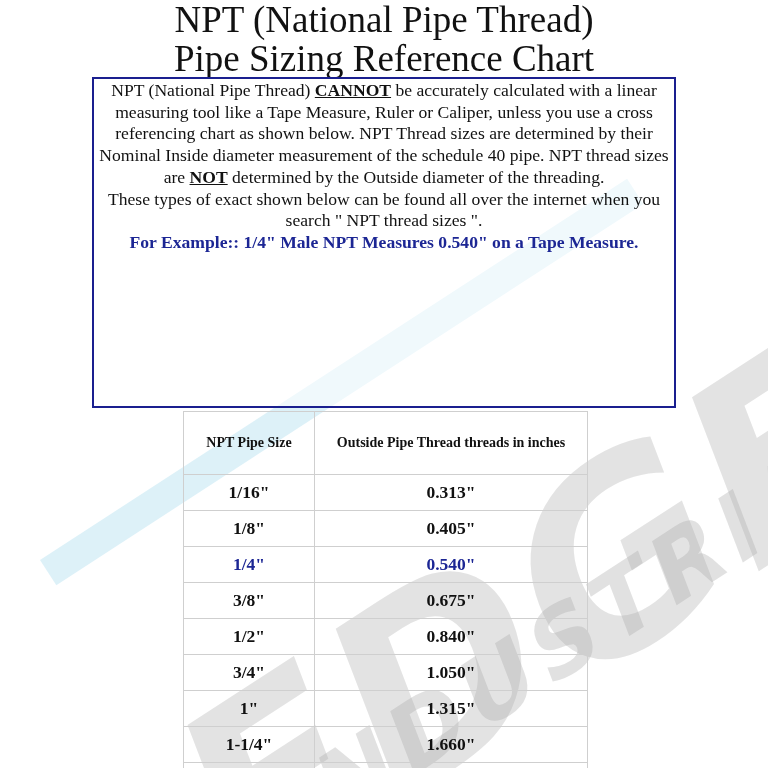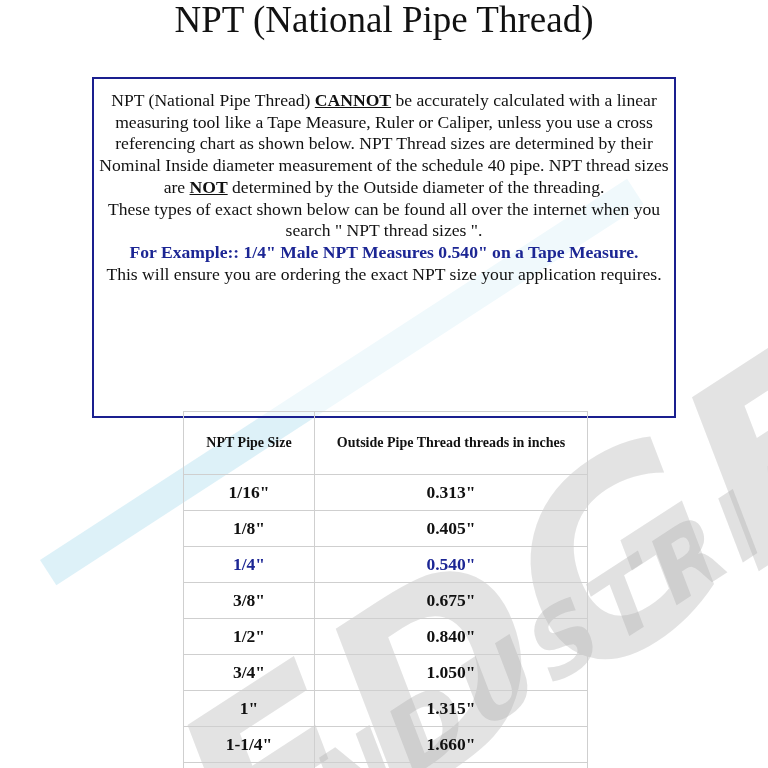--- a/index.html
+++ b/index.html
@@ -80,21 +80,21 @@
       position: absolute;
       left: 92px;
       top: 77px;
       width: 580px;
       height: 326px;
       border: 2.5px solid #1a1f8f;
       background: rgba(255,255,255,0.55);
       text-align: center;
       font-size: 17.6px;
       line-height: 21.7px;
-      padding-top: 11px;
+      padding-top: 1px;
       box-sizing: content-box;
     }
     .info-box p {
       margin: 0;
     }
     .bold-u {
       font-weight: bold;
       text-decoration: underline;
     }
     .example {
@@ -134,27 +134,27 @@
 
 <div class="watermark">
   <div class="wm-stripe"></div>
   <div class="wm-text wm-big">EDGE</div>
   <div class="wm-text wm-small">INDUSTRIAL</div>
 </div>
 
 <div class="content">
   <div class="title">
     <div>NPT (National Pipe Thread)</div>
+    <div>Pipe Sizing Reference Chart</div>
   </div>
 
   <div class="info-box">
     <p><span>NPT (National Pipe Thread) </span><span class="bold-u">CANNOT</span><span> be accurately calculated with a linear measuring tool like a Tape Measure, Ruler or Caliper, unless you use a cross referencing chart as shown below. NPT Thread sizes are determined by their Nominal Inside diameter measurement of the schedule 40 pipe. NPT thread sizes are </span><span class="bold-u">NOT</span><span> determined by the Outside diameter of the threading.</span></p>
     <p>These types of exact shown below can be found all over the internet when you search " NPT thread sizes ".</p>
     <p class="example">For Example::  1/4" Male NPT Measures 0.540" on a Tape Measure.</p>
-    <p>This will ensure you are ordering the exact NPT size your application requires.</p>
   </div>
 
   <table class="pipe-table">
     <thead>
       <tr>
         <th class="col1">NPT Pipe Size</th>
         <th class="col2">Outside Pipe Thread threads in inches</th>
       </tr>
     </thead>
     <tbody>

